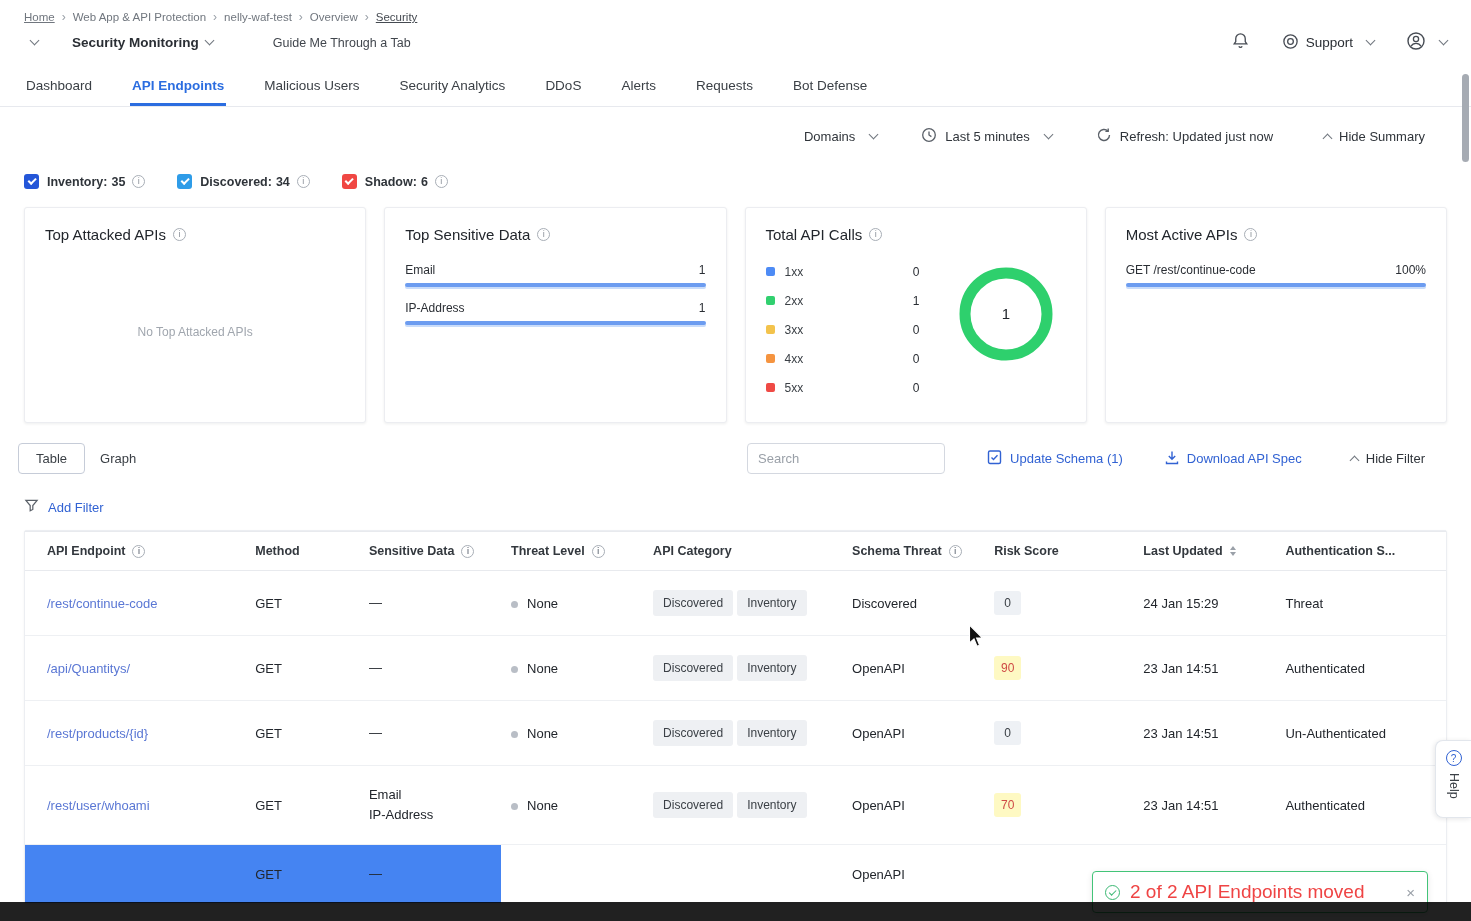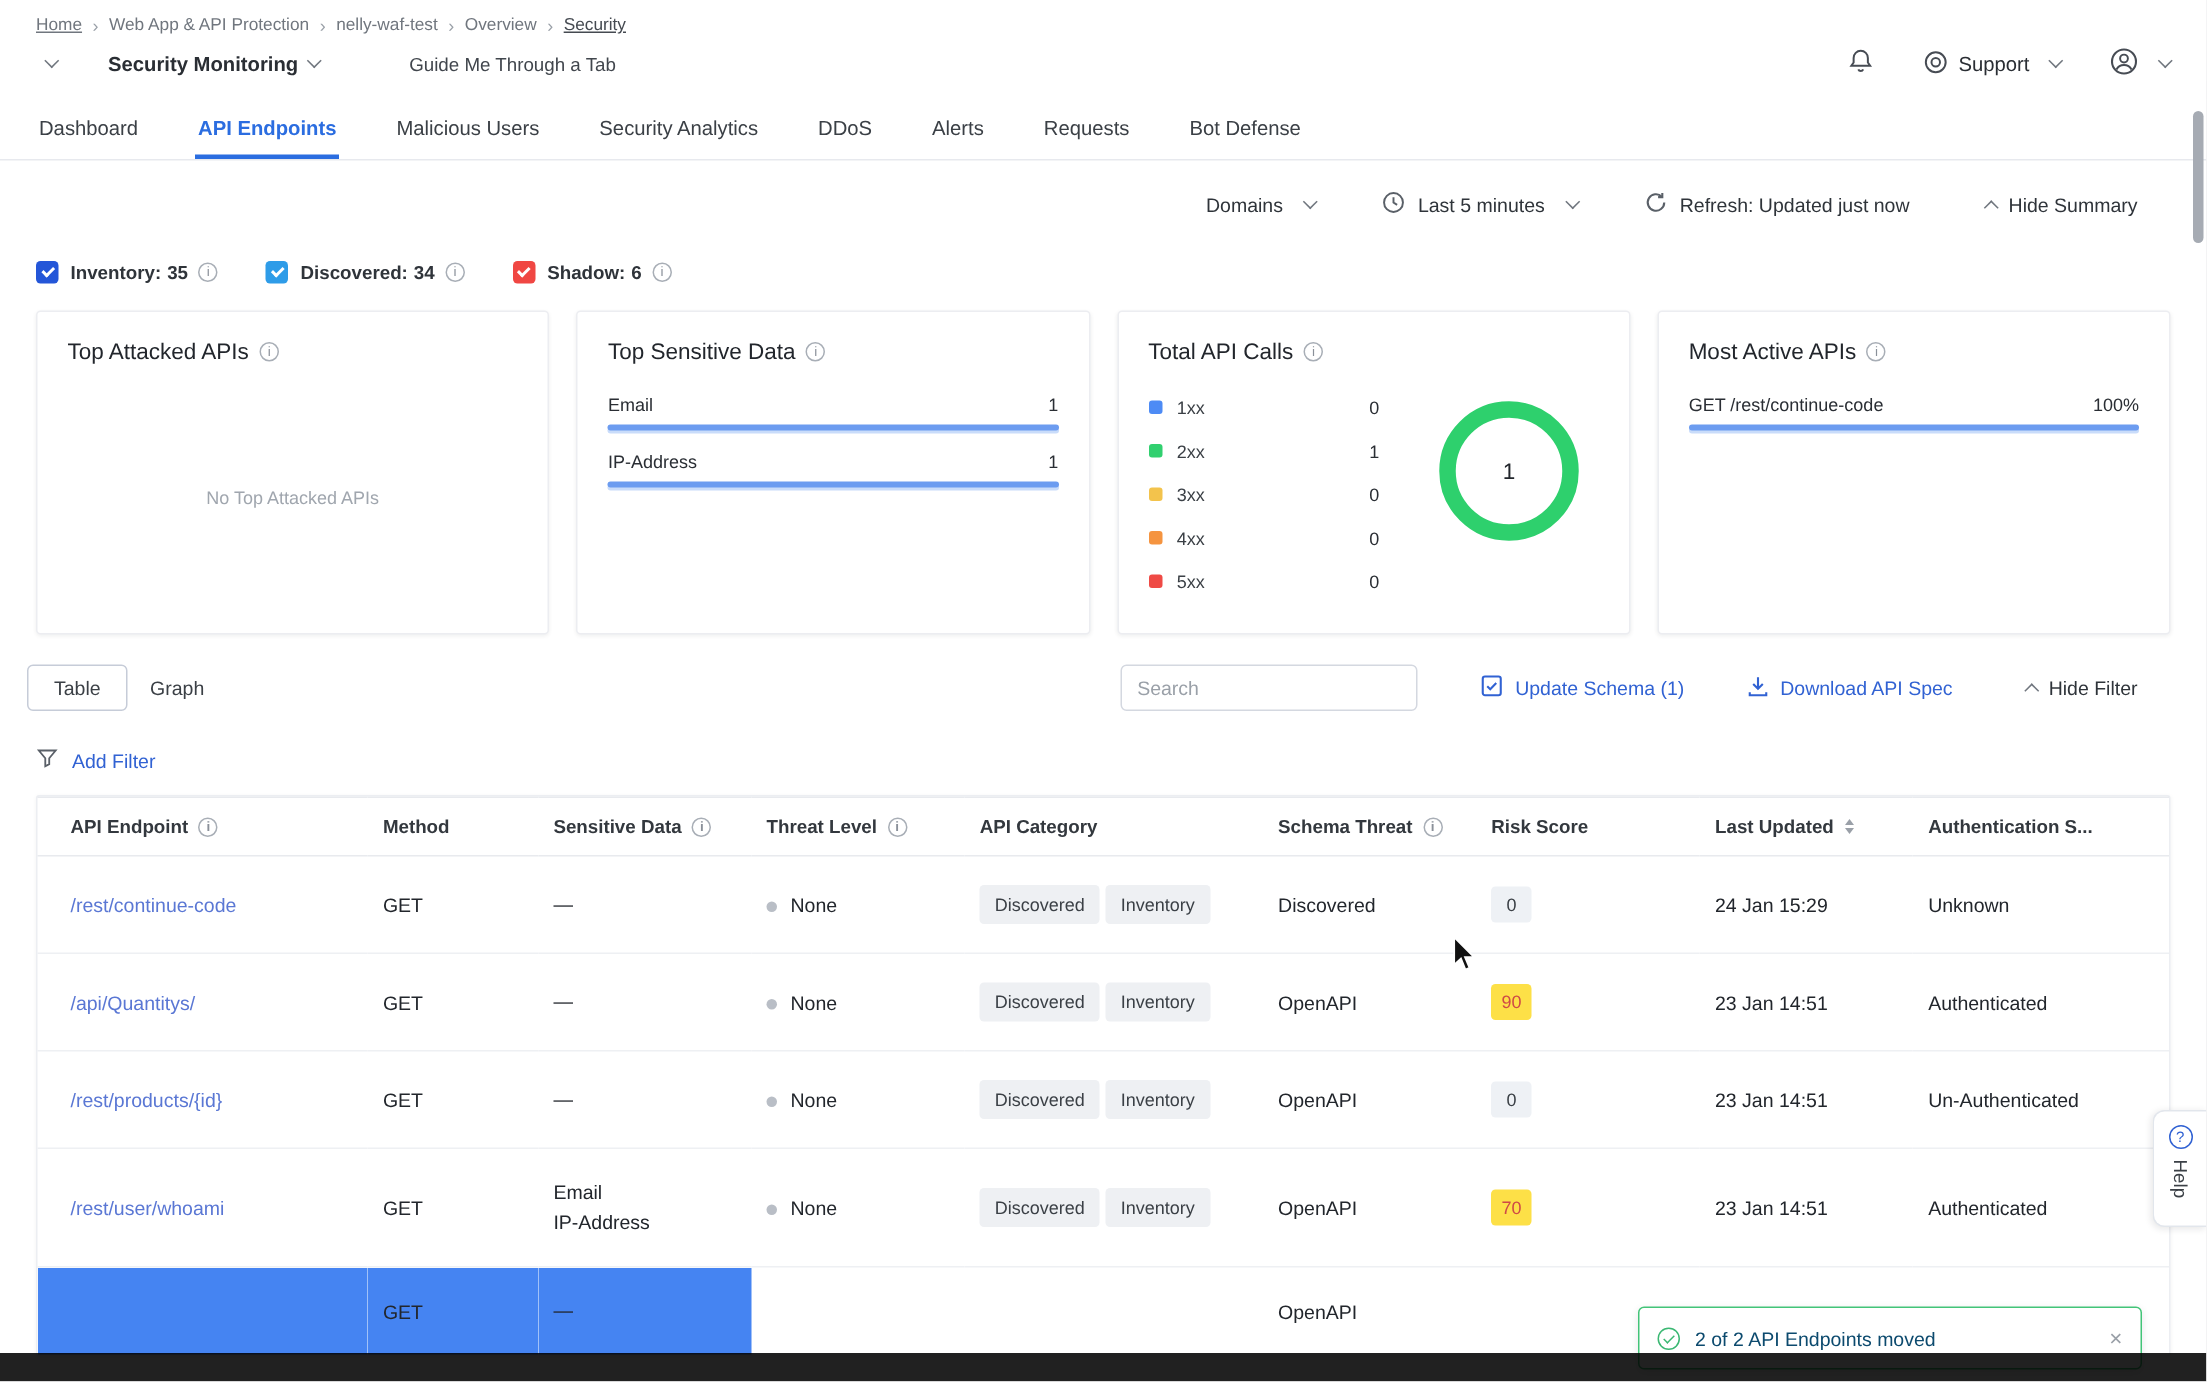--- a/index.html
+++ b/index.html
@@ -87,31 +87,31 @@
   thead th { font-size:12.5px; color:#33383e; font-weight:700; text-align:left; padding:12px 10px; border-top:1px solid #e8eaee; border-bottom:1px solid #e8eaee; white-space:nowrap; overflow:hidden; text-overflow:ellipsis; }
   thead th .th-inner { display:flex; align-items:center; }
   tbody td { padding:19px 10px; border-bottom:1px solid #eef0f3; color:#22262c; vertical-align:middle; overflow:hidden; }
   td:first-child, th:first-child { padding-left:22px; }
   .ep { color:#5a77d4; cursor:pointer; text-decoration:none; }
   .sens { white-space:pre-line; line-height:1.55; }
   .dot { display:inline-block; width:7px; height:7px; border-radius:50%; background:#b9bec6; margin-right:9px; vertical-align:middle; }
   .pill { display:inline-block; background:#eef0f3; color:#3b4046; font-size:12px; padding:6px 10px; border-radius:3px; margin-right:4px; white-space:nowrap; }
   .risk { display:inline-block; min-width:27px; text-align:center; padding:5px 6px; border-radius:3px; font-size:12px; }
   .risk.neutral { background:#eef1f5; color:#3b4046; }
-  .risk.high { background:#fde047; color:#cf4a46; }
+  .risk.high { background:#fef9c3; color:#cf4a46; }
   .sort-ico { display:inline-flex; flex-direction:column; gap:2px; margin-left:7px; }
   .sort-ico i { display:block; width:0; height:0; border-left:3.5px solid transparent; border-right:3.5px solid transparent; }
   .sort-ico .upT { border-bottom:4px solid #9aa0a8; }
   .sort-ico .dnT { border-top:4px solid #9aa0a8; }
   .row-sel td:nth-child(-n+3) { background:#4584f2; }
   .row-sel td { border-bottom:none; }
 
   
   .toast { position:absolute; right:43px; bottom:8px; width:336px; height:42px; background:#fff; border:1px solid #43c478; border-radius:4px; display:flex; align-items:center; gap:10px; padding:0 12px; z-index:40; box-shadow:0 2px 6px rgba(20,24,31,.1); }
-  .toast-msg { font-size:13px; color:#0c4a6e; }
+  .toast-msg { font-size:19px; color:#ef4444; }
   .toast-close { margin-left:auto; color:#9aa0a8; font-size:15px; cursor:pointer; }
 
   .help-tab { position:absolute; right:0; top:740px; width:36px; height:78px; background:#fff; border:1px solid #e2e6ec; border-right:none; border-radius:8px 0 0 8px; box-shadow:-1px 1px 5px rgba(20,24,31,.1); display:flex; flex-direction:column; align-items:center; padding-top:9px; gap:7px; z-index:30; cursor:pointer; }
   .q-ico { width:16px; height:16px; border:1.5px solid #3162d3; border-radius:50%; color:#3162d3; font-size:10px; display:flex; align-items:center; justify-content:center; }
   .help-label { writing-mode:vertical-rl; font-size:12.5px; color:#3b4046; }
 
   .sthumb { position:absolute; right:2px; top:74px; width:7px; height:88px; background:#a6abb3; border-radius:4px; z-index:31; }
   .bbar { position:absolute; left:0; right:0; bottom:0; height:19px; background:rgba(0,0,0,.87); z-index:60; }
   .cursor { position:absolute; left:968px; top:624px; z-index:100; pointer-events:none; }
 </style>
@@ -437,21 +437,21 @@
       <tbody>
         <tr>
           <td><a class="ep">/rest/continue-code</a></td>
           <td>GET</td>
           <td class="sens">—</td>
           <td><span class="dot"></span><span>None</span></td>
           <td><span class="pill">Discovered</span><span class="pill">Inventory</span></td>
           <td>Discovered</td>
           <td><span class="risk neutral">0</span></td>
           <td>24 Jan 15:29</td>
-          <td>Unknown</td>
+          <td>Threat</td>
         </tr>
         <tr>
           <td><a class="ep">/api/Quantitys/</a></td>
           <td>GET</td>
           <td class="sens">—</td>
           <td><span class="dot"></span><span>None</span></td>
           <td><span class="pill">Discovered</span><span class="pill">Inventory</span></td>
           <td>OpenAPI</td>
           <td><span class="risk high">90</span></td>
           <td>23 Jan 14:51</td>

